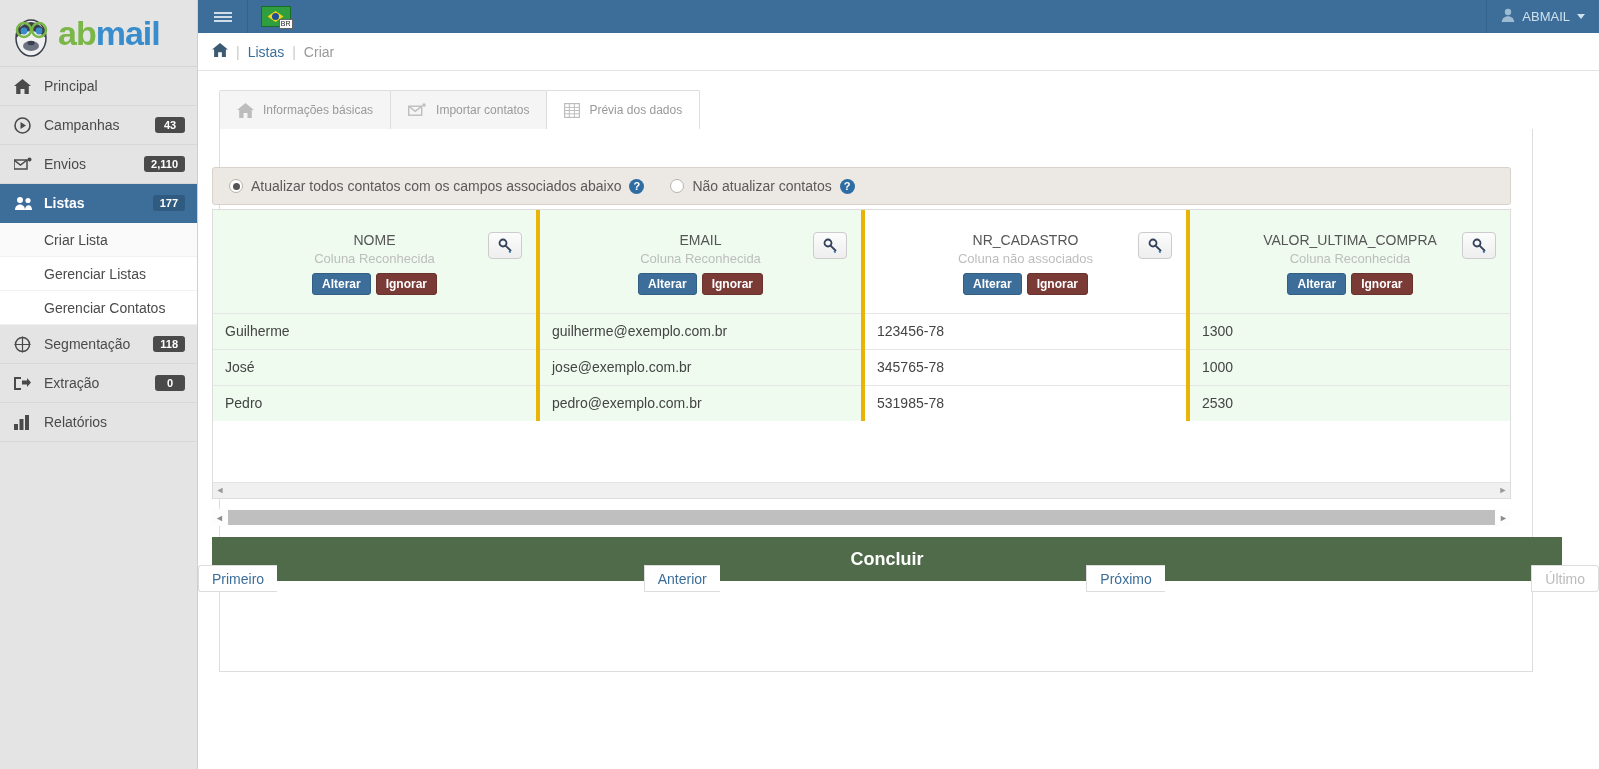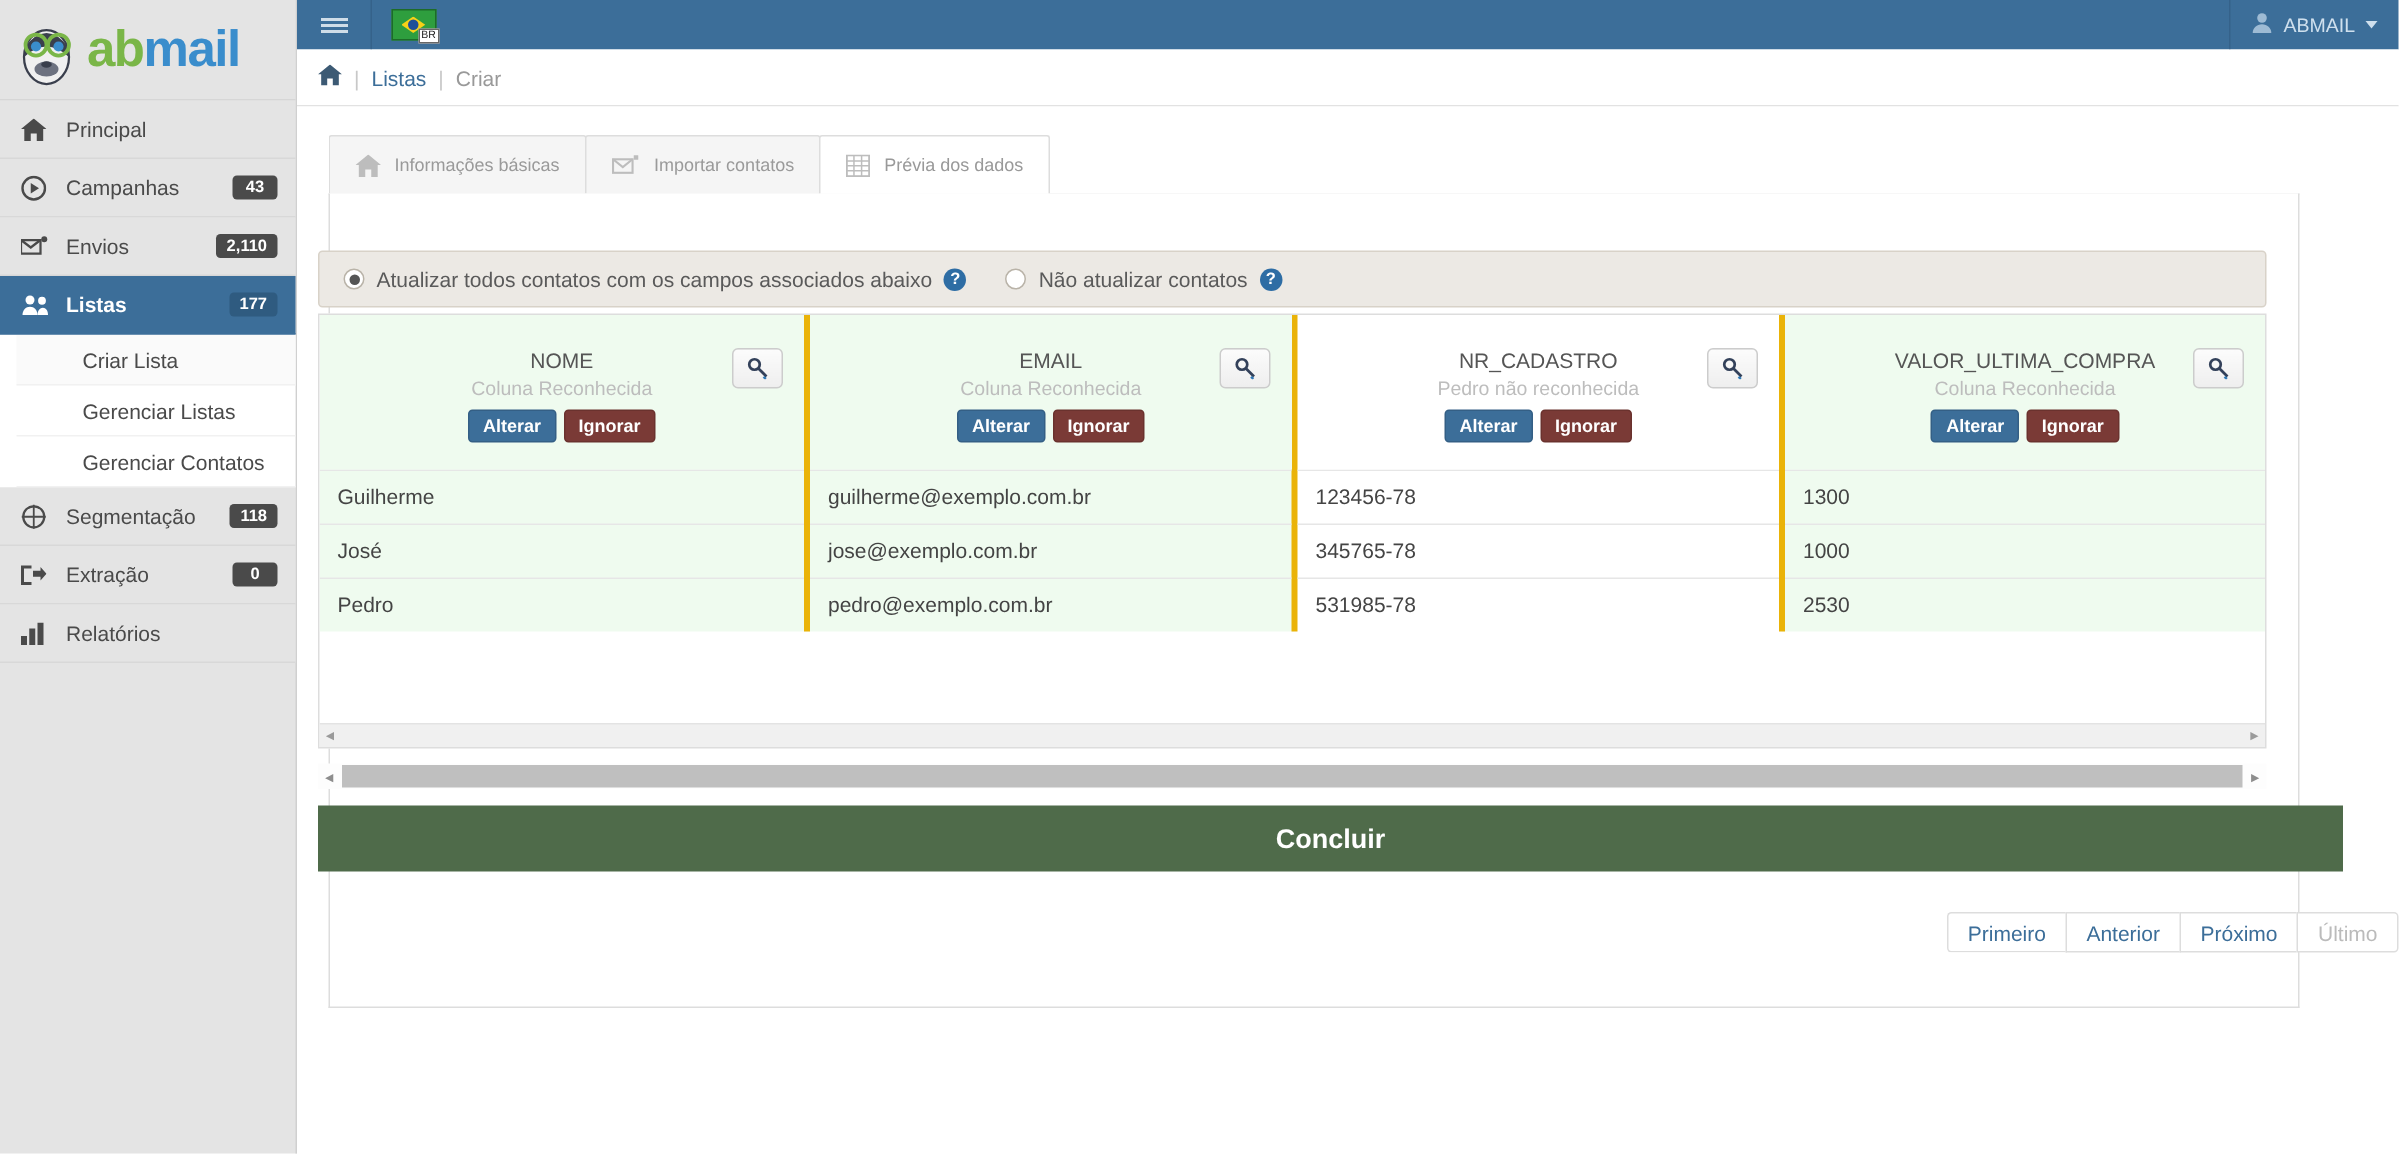--- a/index.html
+++ b/index.html
@@ -67,21 +67,20 @@
   }
   .nav-item.active .badge { background: #2f5b80; }
 
   .sub-list { background: #fff; }
   .sub-item {
     height: 34px; display: flex; align-items: center;
     padding-left: 44px;
     font-size: 14px; color: #4a4a4a;
     border-bottom: 1px solid #f1f1f1;
     cursor: pointer;
-    margin-left: 11px;
   }
   .sub-item.selected { background: #fafafa; font-weight: normal; }
 
   
   #topbar {
     position: absolute; left: 198px; top: 0;
     width: 1401px; height: 33px;
     background: #3c6e99;
     display: flex; align-items: center;
   }
@@ -310,22 +309,22 @@
     color: #fff;
     font-size: 18px; font-weight: bold;
     display: flex; align-items: center; justify-content: center;
     cursor: pointer;
     border: none;
     font-family: "Liberation Sans", sans-serif;
   }
 
   
   #pagination {
-    position: absolute; left: 0; top: 537px; width: 100%;
-    display: flex; justify-content: flex-end;
+    position: absolute; left: 0; top: 494px; width: 100%;
+    display: flex; justify-content: space-between;
   }
   .pg-btn {
     height: 27px;
     padding: 0 13px;
     background: #fff;
     border: 1px solid #ddd;
     border-right: none;
     color: #3c6e99;
     font-size: 14px;
     display: flex; align-items: center;
@@ -571,21 +570,21 @@
             <div class="key-btn">
               <svg width="15" height="15" viewBox="0 0 15 15">
                   <circle cx="5" cy="5" r="3.5" fill="none" stroke="#33415a" stroke-width="1.8"></circle>
                   <path d="M7.3 7.3 13 13" stroke="#33415a" stroke-width="1.8" fill="none"></path>
                   <path d="M11 13.2 12.6 14.6" stroke="#2e77b5" stroke-width="1.6" fill="none"></path>
                 </svg>
             </div>
           </th>
           <th class="col-head unrecognized">
             <div class="ch-title">NR_CADASTRO</div>
-            <div class="ch-sub">Pedro não reconhecida</div>
+            <div class="ch-sub">Coluna não associados</div>
             <div class="ch-btns">
               <button class="btn-alterar">Alterar</button>
               <button class="btn-ignorar">Ignorar</button>
             </div>
             <div class="key-btn">
               <svg width="15" height="15" viewBox="0 0 15 15">
                   <circle cx="5" cy="5" r="3.5" fill="none" stroke="#33415a" stroke-width="1.8"></circle>
                   <path d="M7.3 7.3 13 13" stroke="#33415a" stroke-width="1.8" fill="none"></path>
                   <path d="M11 13.2 12.6 14.6" stroke="#2e77b5" stroke-width="1.6" fill="none"></path>
                 </svg>

